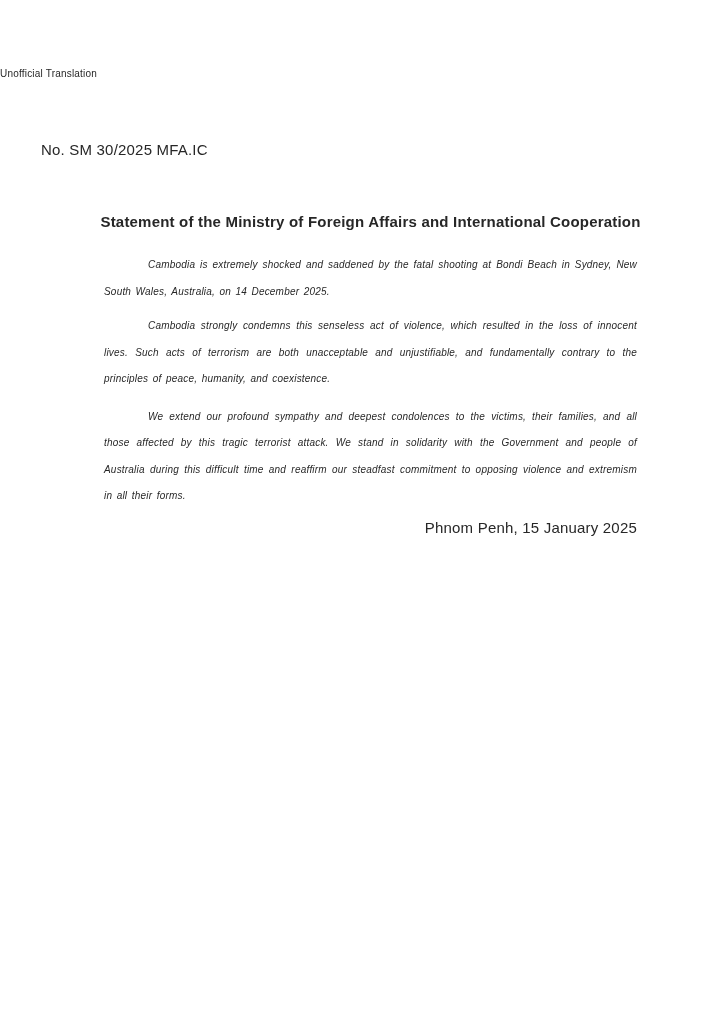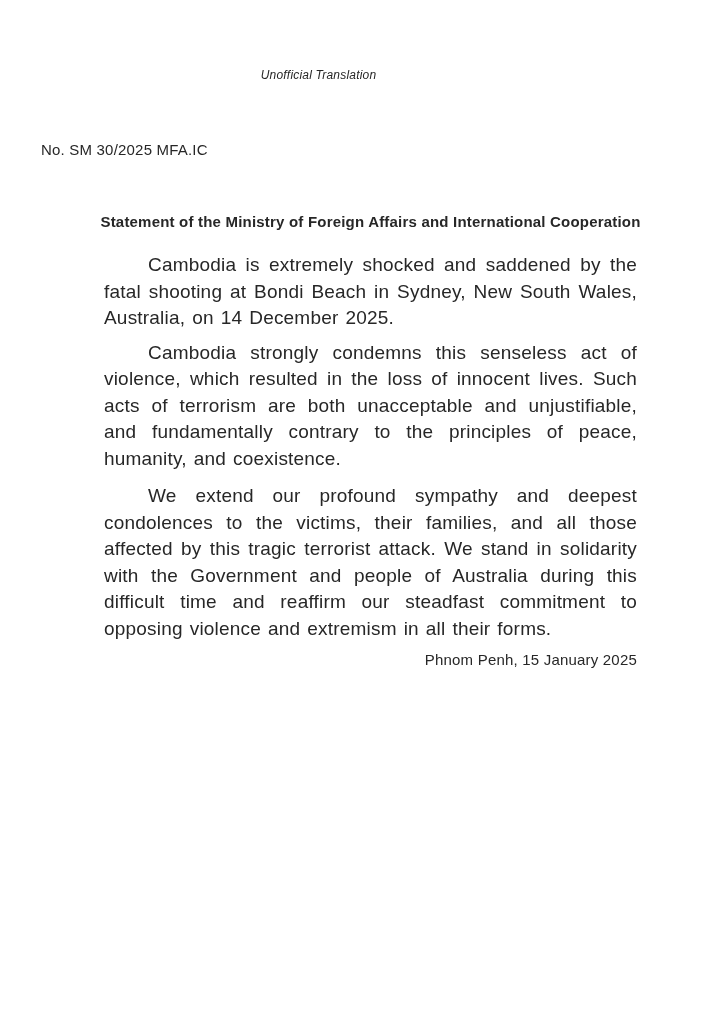--- a/index.html
+++ b/index.html
@@ -14,23 +14,22 @@
     background: #ffffff;
     font-family: "Liberation Sans", sans-serif;
     color: #272727;
     overflow: hidden;
   }
   .unofficial-translation {
     position: absolute;
     top: 68px;
     left: 0;
     right: 87px;
-    text-align: center;
-    font-size: 12px;
-    font-style: italic;
+    text-align: left;
+    font-size: 10px;
     letter-spacing: 0.2px;
   }
   .ref-number {
     position: absolute;
     top: 141px;
     left: 41px;
     font-size: 15px;
     letter-spacing: 0.2px;
   }
   .doc-body {
@@ -42,26 +41,27 @@
   .doc-title {
     margin: 12px -45px;
     text-align: center;
     font-size: 15px;
     font-weight: bold;
     line-height: 27px;
     letter-spacing: 0.2px;
   }
   .para {
     margin: 0;
-    font-size: 19px;
+    font-size: 10px;
     line-height: 26.5px;
     text-align: justify;
     text-indent: 44px;
     letter-spacing: 0.2px;
     word-spacing: 1.5px;
+    font-style: italic;
   }
   .para-1 { margin-top: 17px; }
   .para-2 { margin-top: 11px; }
   .para-3 { margin-top: 8px; }
   .dateline {
     margin-top: 5px;
     font-size: 15px;
     line-height: 26.5px;
     text-align: right;
     letter-spacing: 0.2px;

